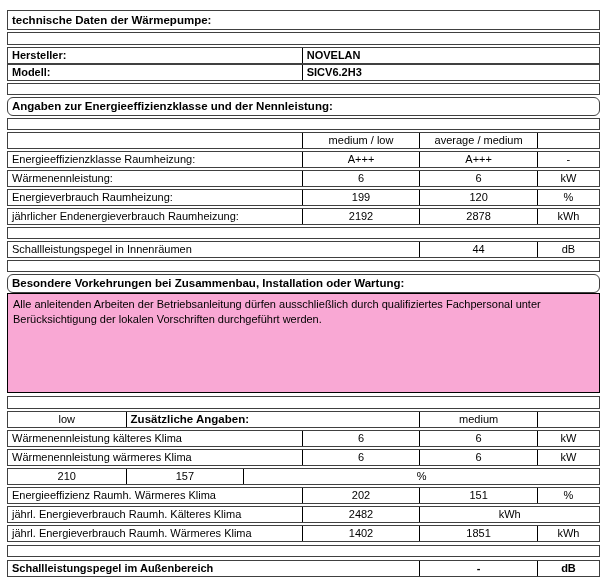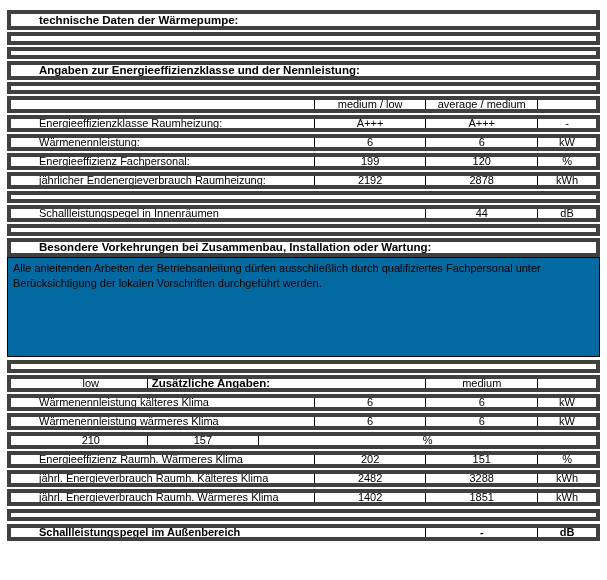--- a/index.html
+++ b/index.html
@@ -6,25 +6,25 @@
   body{
     width:607px;height:580px;
     font-family:"Liberation Sans","DejaVu Sans",sans-serif;
     color:#000;
   }
   .doc{
     position:absolute;left:7px;top:10px;width:593px;
   }
   .row{
     display:flex;align-items:stretch;
-    border:4px solid #404040;background:#fff;
-    height:17px;box-sizing:border-box;padding-left:24px;
+    border:1px solid #404040;background:#fff;
+    height:17px;box-sizing:border-box;
   }
   .row.title{height:20px;}
-  .row.heading{height:19px;}
+  .row.heading{height:19px;border-radius:6px;}
   .row.spacer{height:12px;}
   .row.sp13{height:13px;}
   .mt2{margin-top:2px;}
   .mt3{margin-top:3px;font-weight:bold;}
   .grp .row + .row{margin-top:0;}
   .cell{
     display:flex;align-items:center;
     padding:0 4px;box-sizing:border-box;
     font-size:11px;line-height:13px;
     overflow:hidden;white-space:nowrap;
@@ -34,33 +34,43 @@
   .c2{width:19.9%;justify-content:center;}
   .c3{width:19.9%;justify-content:center;text-align:right;}
   .c4{flex:1;justify-content:center;}
   .cm{width:69.6%;}
   .cr{flex:1;}
   .bold{font-weight:bold;}
   .hd{font-size:11.5px;}
   .pbox{
     border:1px solid #000;height:100px;box-sizing:border-box;
     padding:3px 5px;font-size:11px;line-height:15px;
-    background:#0369a1;
+    background:#f9a8d4;
   }
 </style>
 </head>
 <body>
 
 <div class="doc">
 
   <div class="row title">
     <div class="cell bold hd">technische Daten der Wärmepumpe:</div>
   </div>
   <div class="row spacer sp13 mt2"></div>
 
+  <div class="grp mt2">
+    <div class="row">
+      <div class="cell c1 bold">Hersteller:</div>
+      <div class="cell cr bold">NOVELAN</div>
+    </div>
+    <div class="row">
+      <div class="cell c1 bold">Modell:</div>
+      <div class="cell cr bold">SICV6.2H3</div>
+    </div>
+  </div>
   <div class="row spacer mt2"></div>
 
   <div class="row heading mt2">
     <div class="cell bold hd">Angaben zur Energieeffizienzklasse und der Nennleistung:</div>
   </div>
   <div class="row spacer mt2"></div>
 
   <div class="row mt2">
     <div class="cell c1"></div>
     <div class="cell c2">medium / low</div>
@@ -74,21 +84,21 @@
     <div class="cell c3">A+++</div>
     <div class="cell c4">-</div>
   </div>
   <div class="row mt2">
     <div class="cell c1">Wärmenennleistung:</div>
     <div class="cell c2">6</div>
     <div class="cell c3">6</div>
     <div class="cell c4">kW</div>
   </div>
   <div class="row mt2">
-    <div class="cell c1">Energieeffizienz Fachpersonal:</div>
+    <div class="cell c1">Energieverbrauch Raumheizung:</div>
     <div class="cell c2">199</div>
     <div class="cell c3">120</div>
     <div class="cell c4">%</div>
   </div>
   <div class="row mt2">
     <div class="cell c1">jährlicher Endenergieverbrauch Raumheizung:</div>
     <div class="cell c2">2192</div>
     <div class="cell c3">2878</div>
     <div class="cell c4">kWh</div>
   </div>
@@ -135,21 +145,20 @@
   </div>
   <div class="row mt2">
     <div class="cell c1">Energieeffizienz Raumh. Wärmeres Klima</div>
     <div class="cell c2">202</div>
     <div class="cell c3">151</div>
     <div class="cell c4">%</div>
   </div>
   <div class="row mt2">
     <div class="cell c1">jährl. Energieverbrauch Raumh. Kälteres Klima</div>
     <div class="cell c2">2482</div>
-    <div class="cell c3">3288</div>
     <div class="cell c4">kWh</div>
   </div>
   <div class="row mt2">
     <div class="cell c1">jährl. Energieverbrauch Raumh. Wärmeres Klima</div>
     <div class="cell c2">1402</div>
     <div class="cell c3">1851</div>
     <div class="cell c4">kWh</div>
   </div>
   <div class="row spacer mt3"></div>
 

